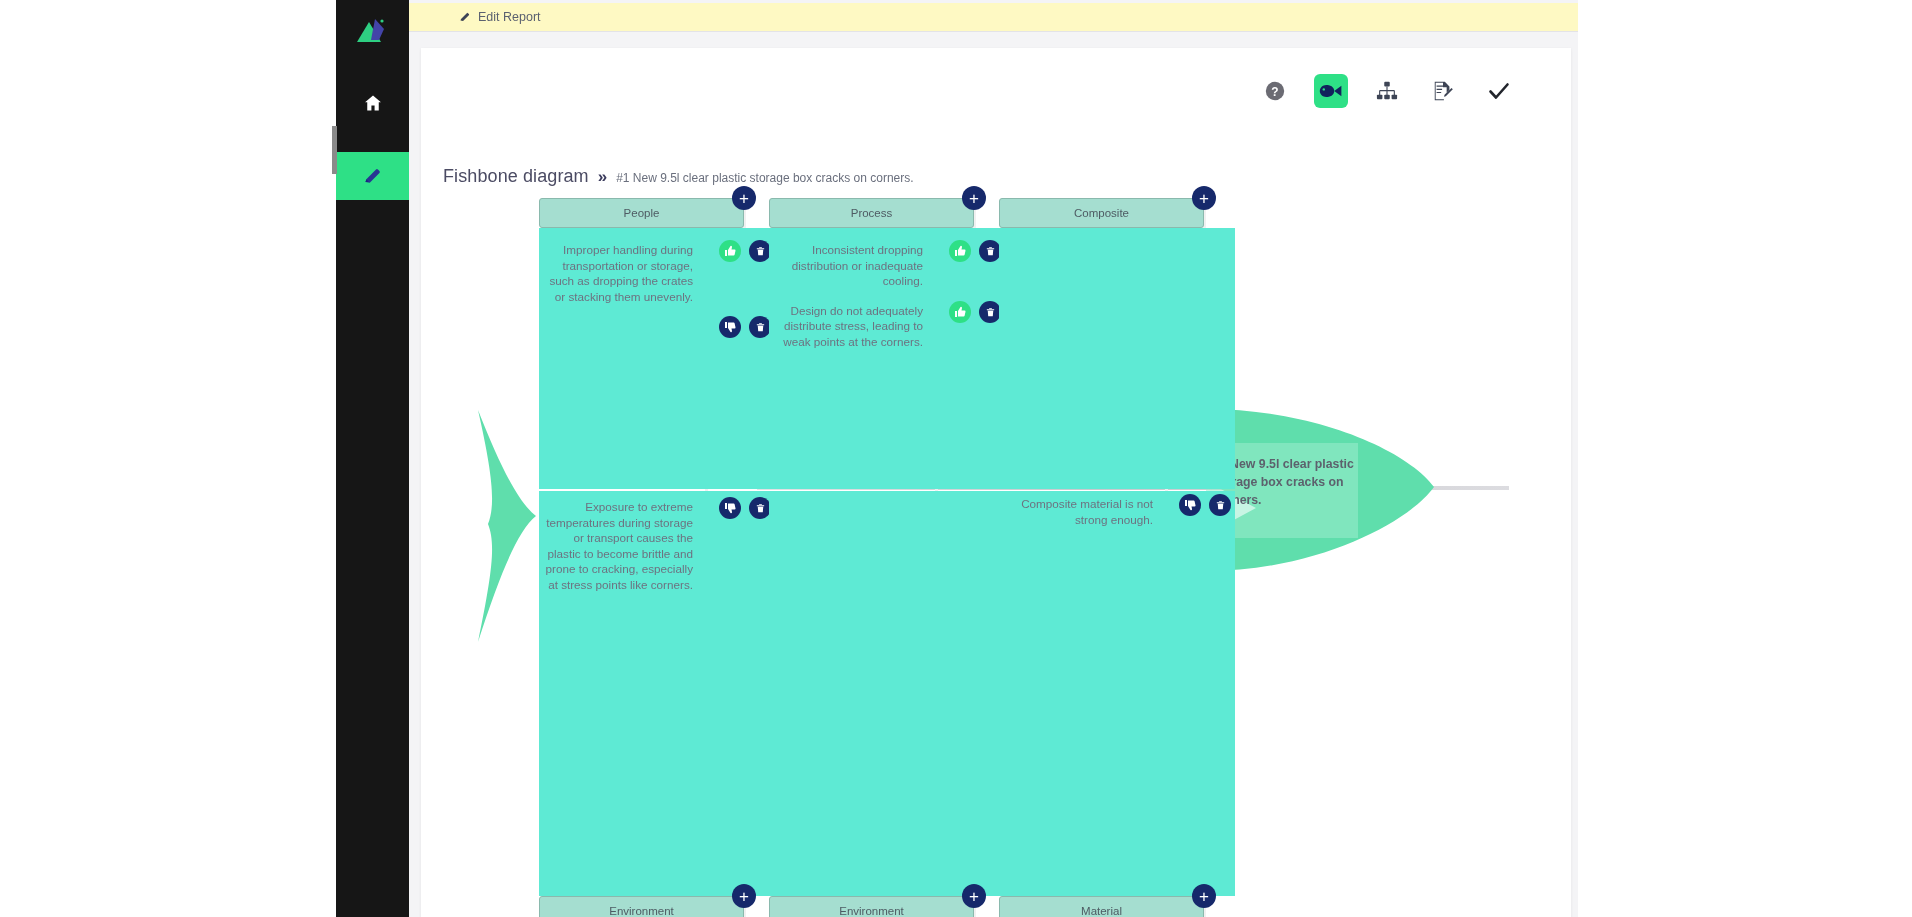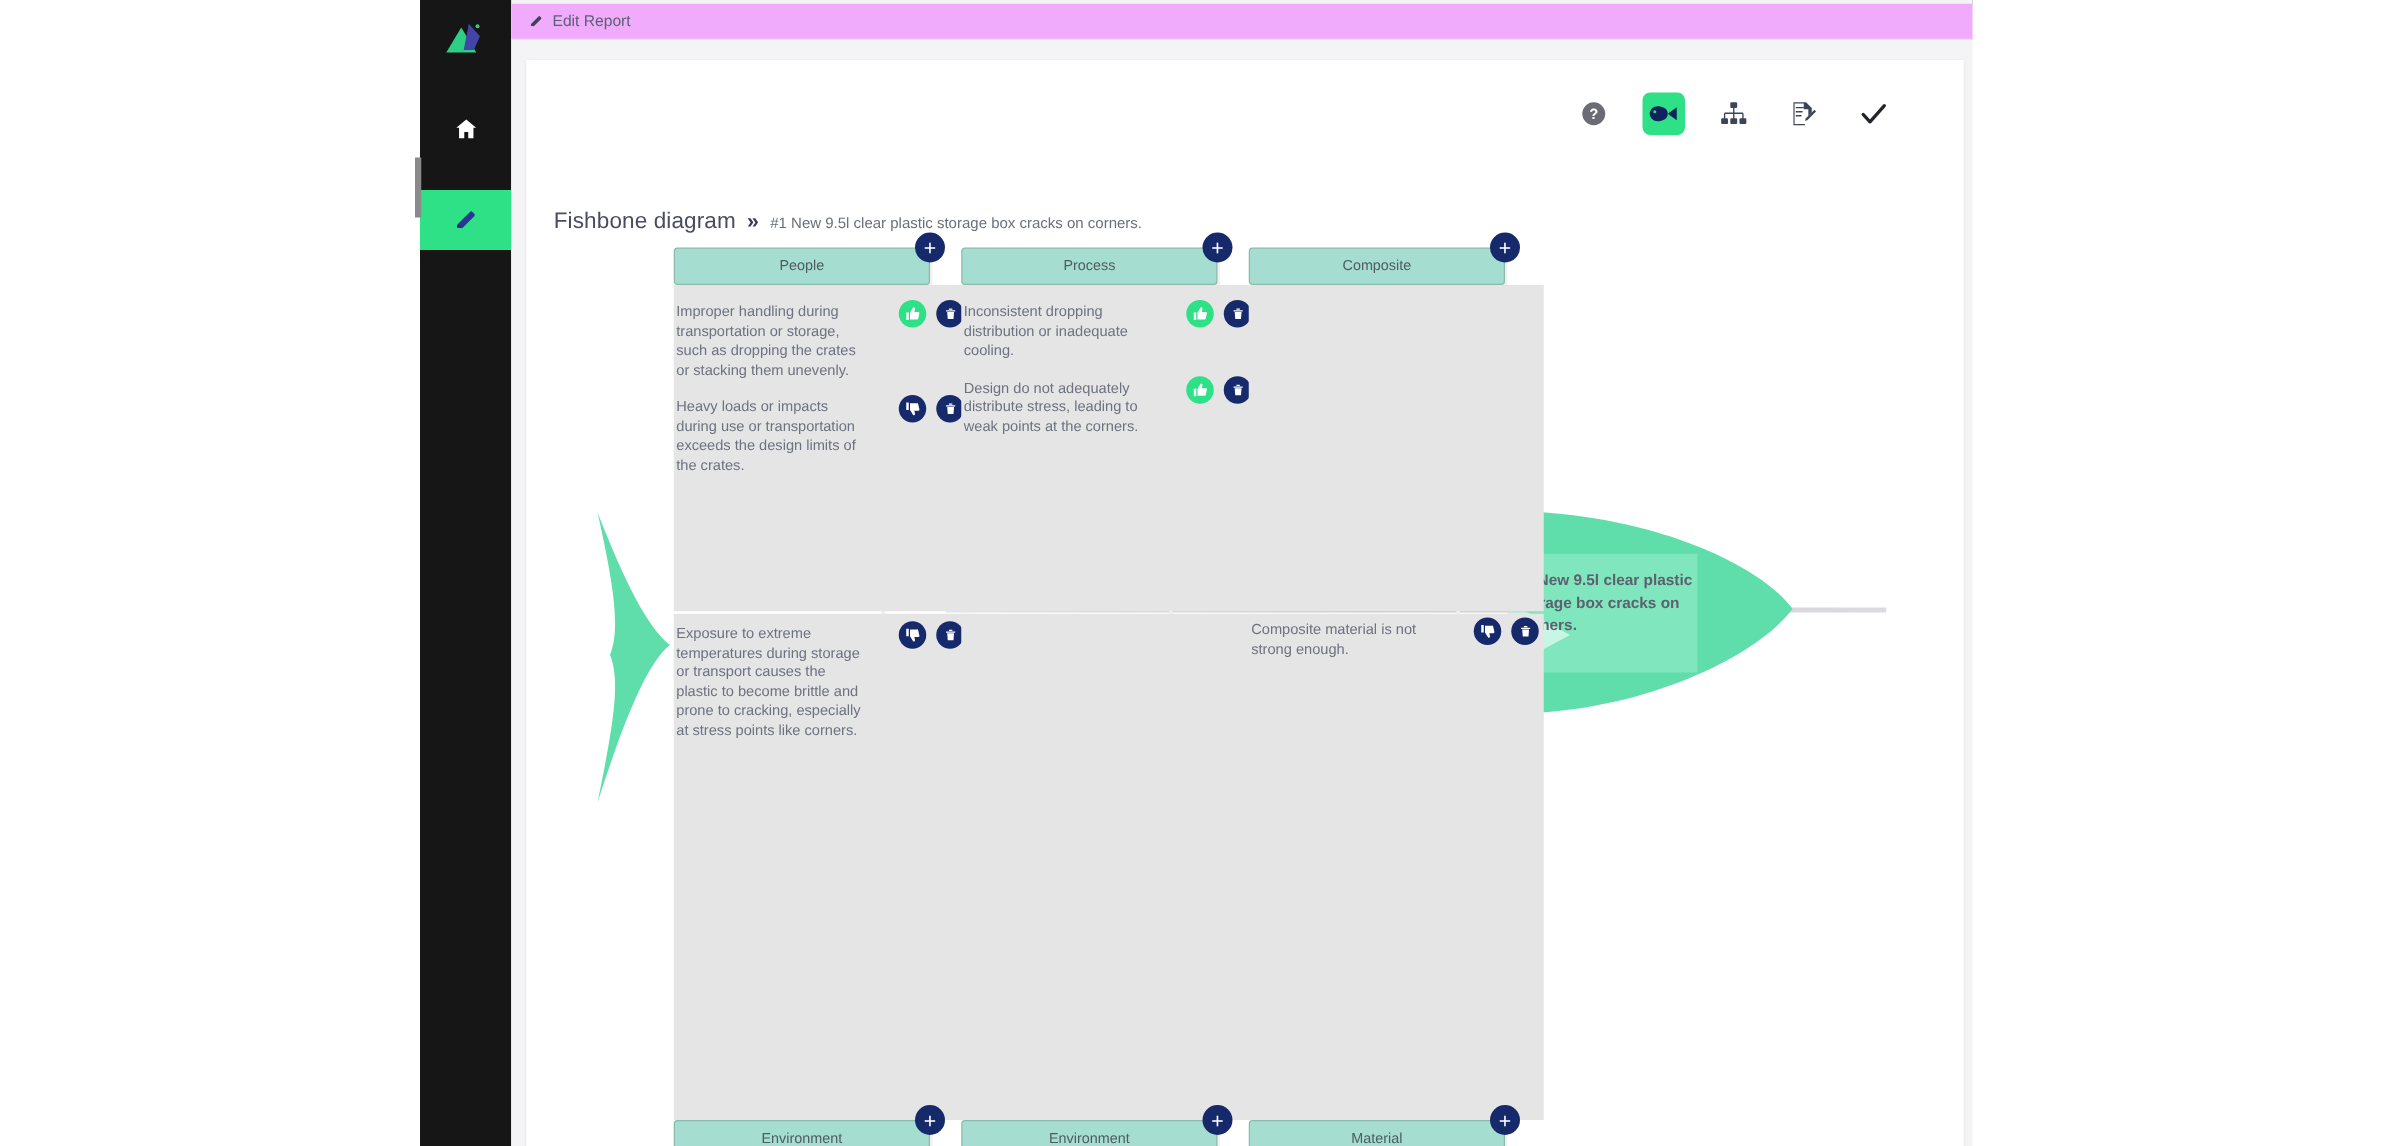--- a/index.html
+++ b/index.html
@@ -37,23 +37,24 @@
   .content {
     position: absolute; left: 409px; top: 0; width: 1169px; height: 917px;
     background: #f4f4f6;
   }
   .topbar-line {
     position: absolute; left: 409px; top: 0; width: 1169px; height: 3px;
     background: #4a6da7;
   }
   .tabbar {
     position: absolute; left: 0; top: 3px; width: 1169px; height: 29px;
-    background: #f0abfc;
+    background: #fef9c3;
     display: flex; align-items: center;
     border-bottom: 1px solid #e3e3e7;
+    padding-left: 36px;
   }
   .tab {
     display: flex; align-items: center; gap: 7px;
     padding: 0 14px; height: 29px;
     font-size: 12.5px; color: #5b6170; cursor: pointer;
   }
   .tab svg { width: 12px; height: 12px; display:block; }
 
   .card {
     position: absolute; left: 12px; top: 48px;
@@ -111,22 +112,23 @@
     position: absolute; width: 24px; height: 24px; border-radius: 50%;
     background: #16296b; color: #ffffff;
     display: flex; align-items: center; justify-content: center;
     font-size: 17px; line-height: 1; font-weight: 400;
     cursor: pointer; z-index: 5;
   }
 
   .slot {
     position: relative;
     width: 236px;
-    background: #e5e5e5;
+    background: #5eead4;
     padding: 10px 0 0 0;
+    text-align: right;
   }
   .cause {
     position: relative;
     display: flex; align-items: flex-start;
     padding: 4px 0 10px 2px;
   }
   .cause-text {
     width: 152px;
     font-size: 11.7px; line-height: 1.33;
     color: #6d7280;
@@ -293,21 +295,20 @@
                   </svg>
                 </div>
                 <div class="act del">
                   <svg width="11" height="12" viewBox="0 0 24 24" fill="#ffffff">
                     <path d="M4 6h16v2H4z M9 3h6v2H9z M6 9h12l-1 12H7z"></path>
                   </svg>
                 </div>
               </div>
             </div>
             <div class="cause">
-              <div class="cause-text">Heavy loads or impacts during use or transportation exceeds the design limits of the crates.</div>
               <div class="cause-acts">
                 <div class="act down">
                   <svg width="12" height="12" viewBox="0 0 24 24" fill="#ffffff">
                     <path d="M2 2h4v12H2z M8 14 L13 22 a2 2 0 0 0 3-2 l-1-5 h6 a2 2 0 0 0 2-2.4 l-1.8-8 a2 2 0 0 0-2-1.6 H8 Z"></path>
                   </svg>
                 </div>
                 <div class="act del">
                   <svg width="11" height="12" viewBox="0 0 24 24" fill="#ffffff">
                     <path d="M4 6h16v2H4z M9 3h6v2H9z M6 9h12l-1 12H7z"></path>
                   </svg>

